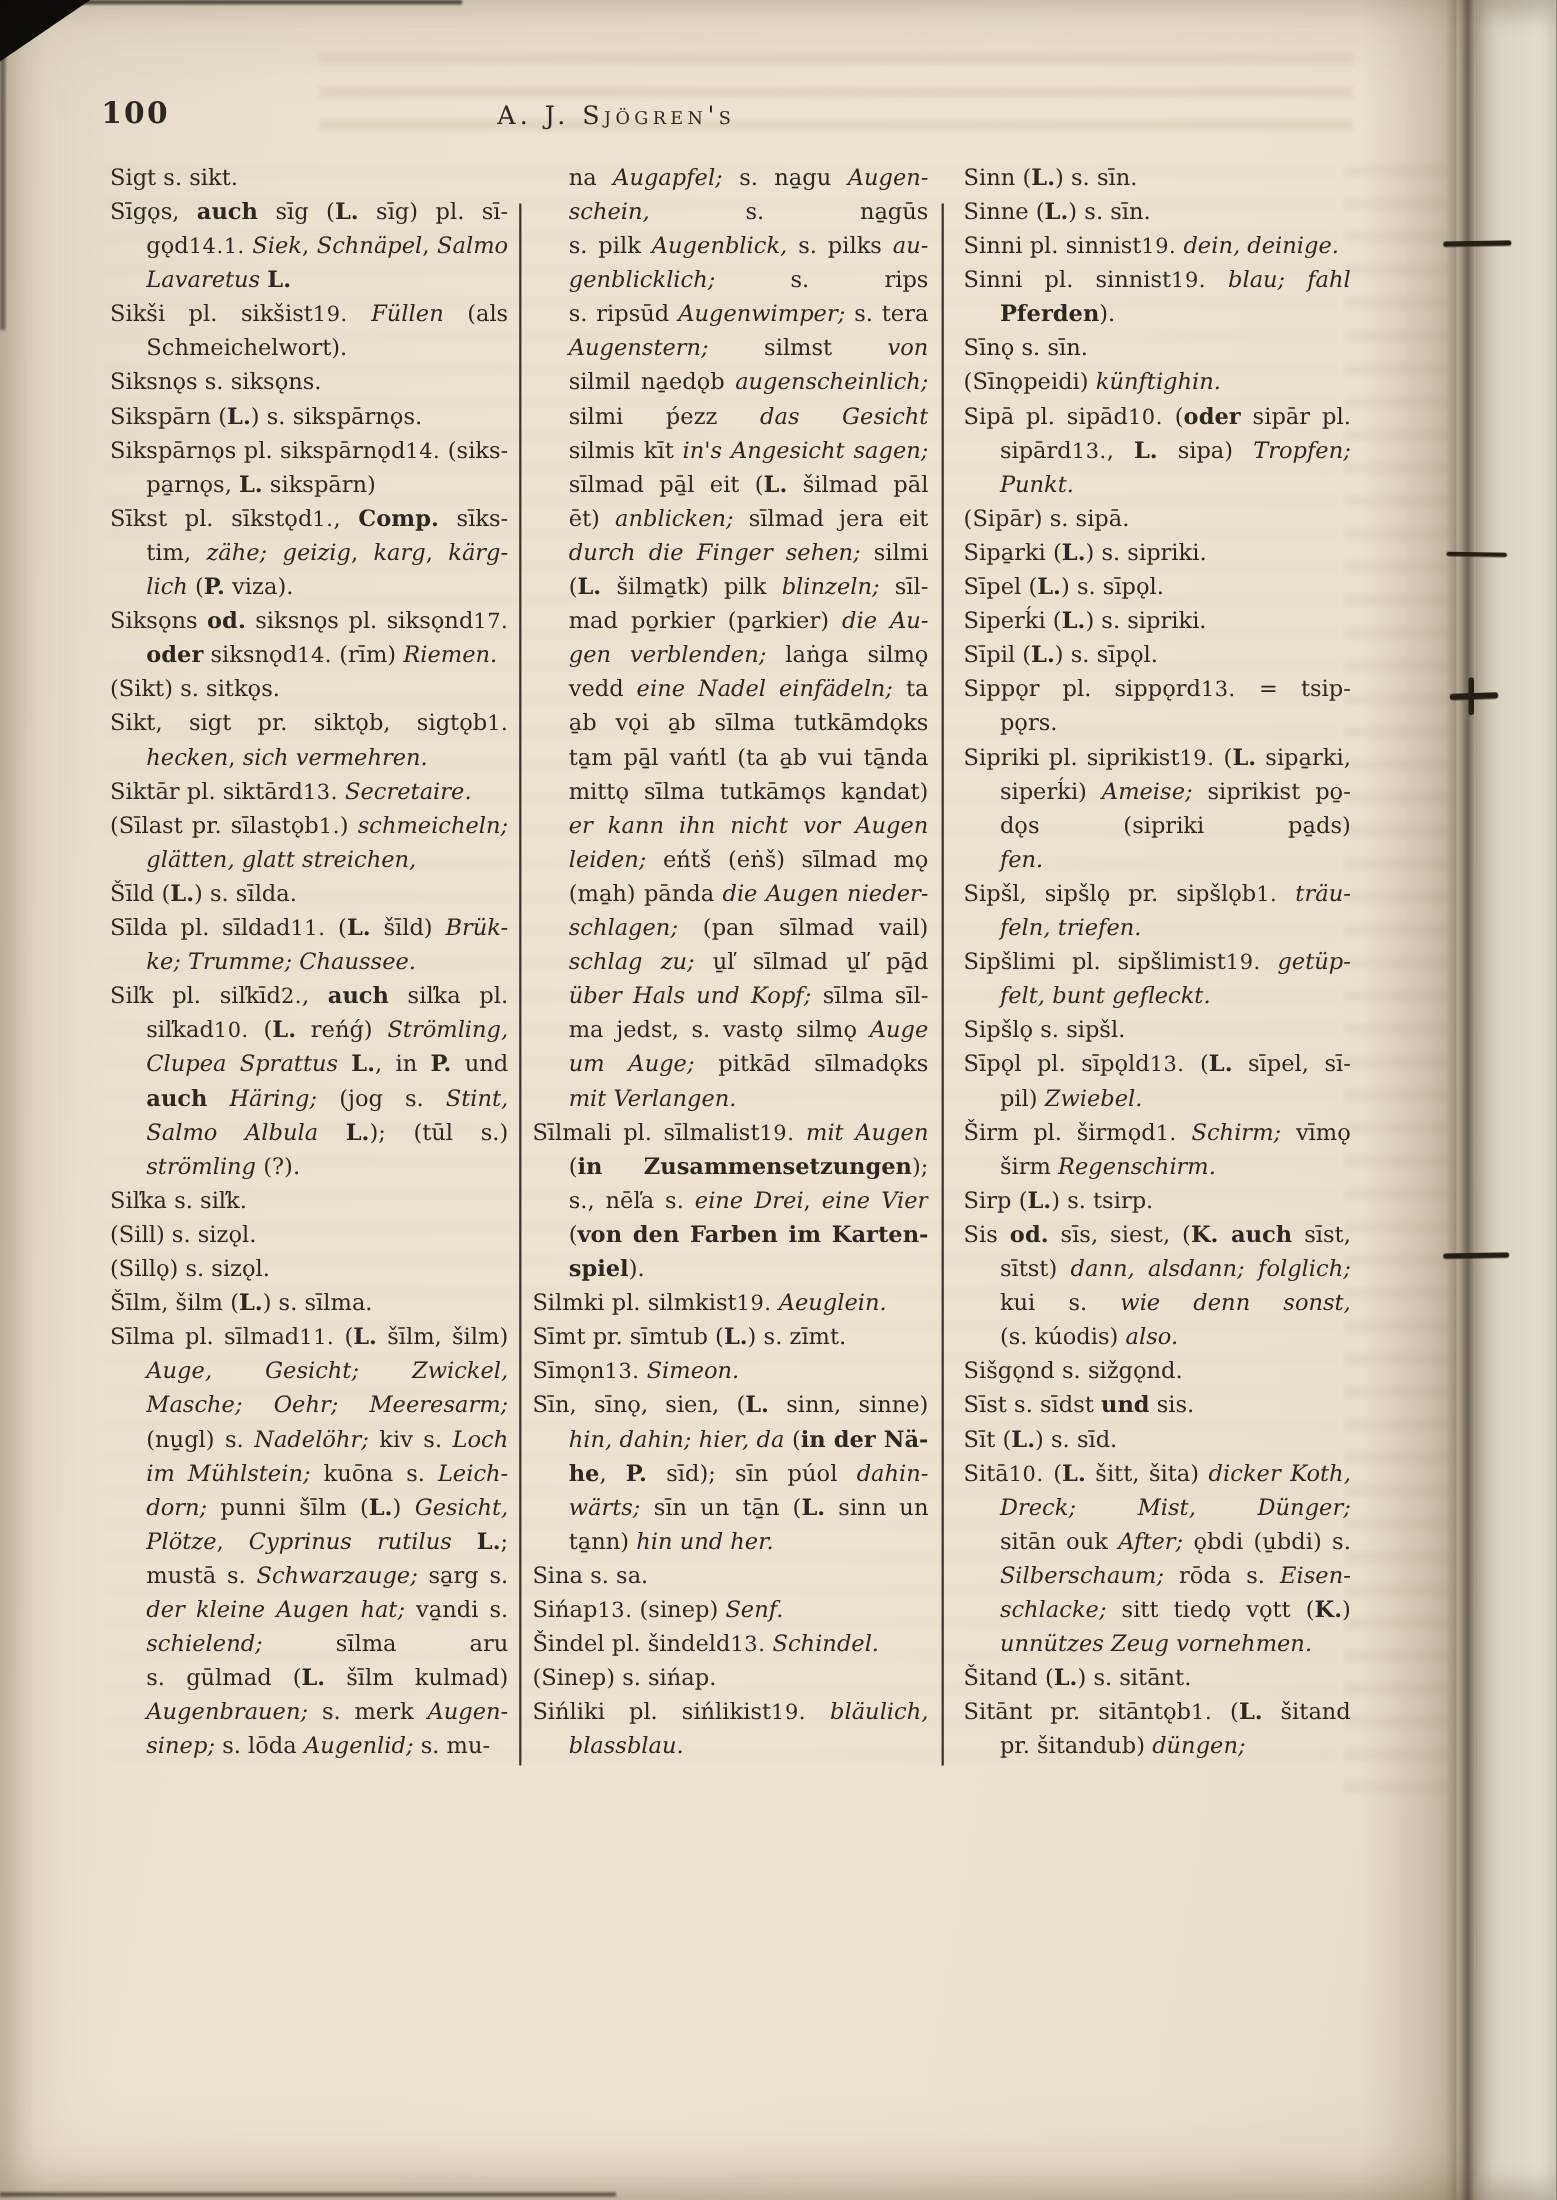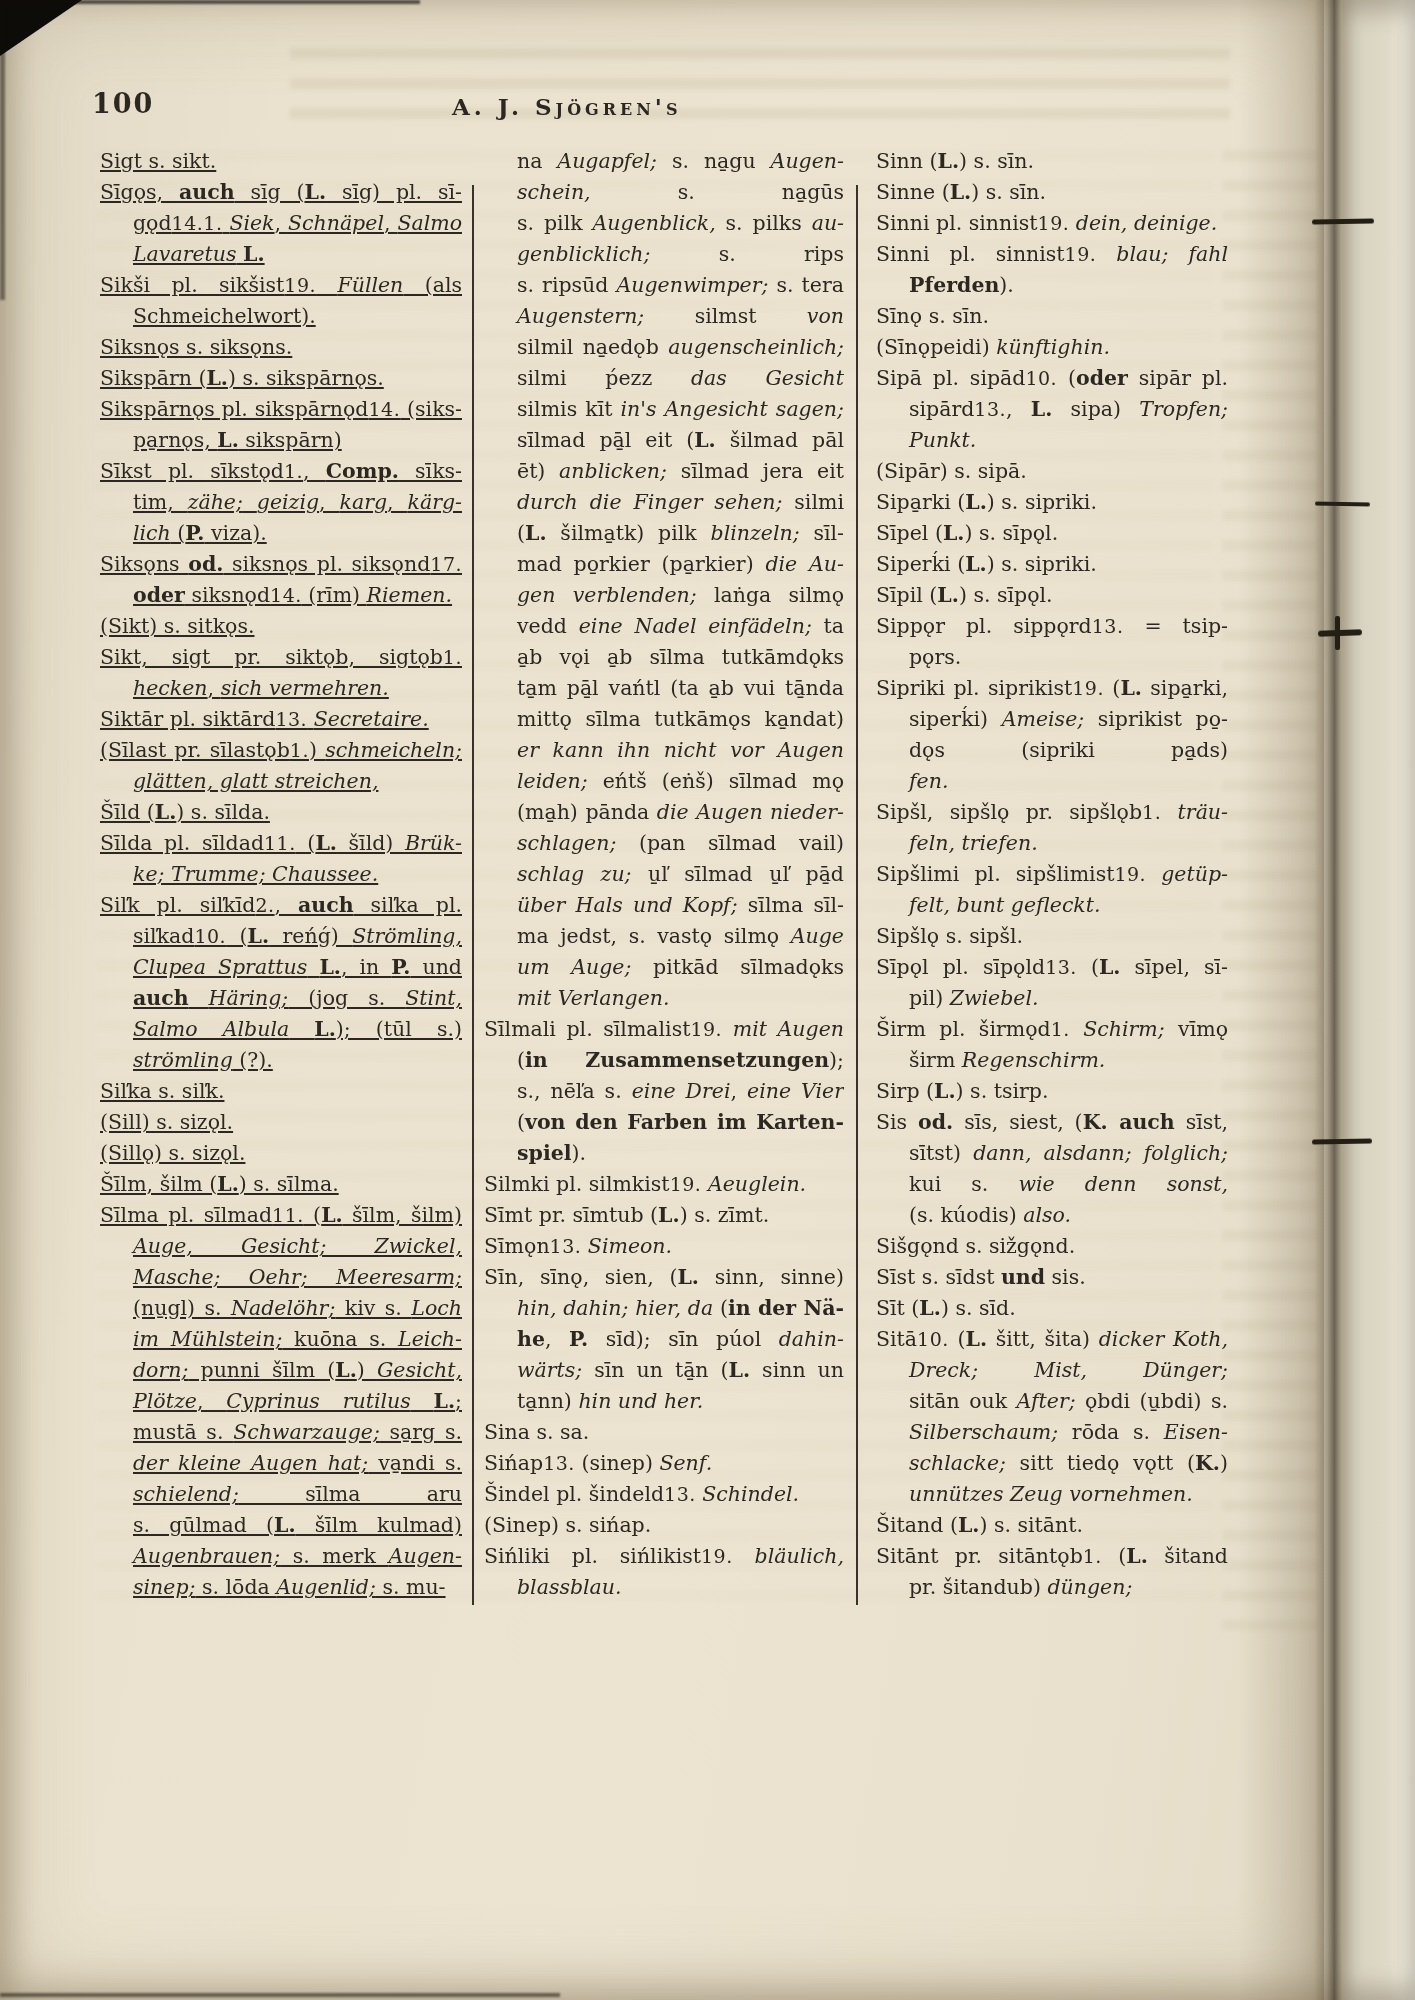--- a/index.html
+++ b/index.html
@@ -12,25 +12,25 @@
                    inset 14px 0 26px rgba(90,75,48,.18);}
   
   .bleed{position:absolute;filter:blur(2px);pointer-events:none;
          background:repeating-linear-gradient(180deg,rgba(138,118,82,.20) 0 11px,rgba(0,0,0,0) 11px 30px);}
   #bleed-top{left:290px;top:48px;width:940px;height:90px;opacity:.5;}
   #bleed-right{left:1222px;top:150px;width:96px;height:1480px;opacity:.33;}
   #bleed-body{left:95px;top:150px;width:1120px;height:1460px;opacity:.10;}
   
   #pageNumber{position:absolute;left:92px;top:88px;font-size:27px;font-weight:700;
               letter-spacing:2px;}
-  #runningHeader{position:absolute;left:452px;top:93px;font-size:23px;font-weight:700;
+  #runningHeader{position:absolute;left:452px;top:93px;font-size:23px;font-weight:400;
                  font-variant-caps:small-caps;letter-spacing:4px;}
   
   .col{position:absolute;top:146px;}
-  #col1{left:100px;width:362px;text-decoration:underline;}
+  #col1{left:100px;width:362px;}
   #col2{left:484px;width:360px;}
   #col3{left:876px;width:352px;}
   .line{height:31px;line-height:31px;font-size:20.5px;overflow:hidden;white-space:normal;}
   .line.ind{padding-left:33px;}
   .line.j{text-align:justify;text-align-last:justify;}
   .line b{font-weight:700;}
   .line i{font-style:italic;}
   .ref{font-size:19px;letter-spacing:.5px;}
   
   .rule{position:absolute;top:185px;width:2px;height:1420px;background:#38332a;}

